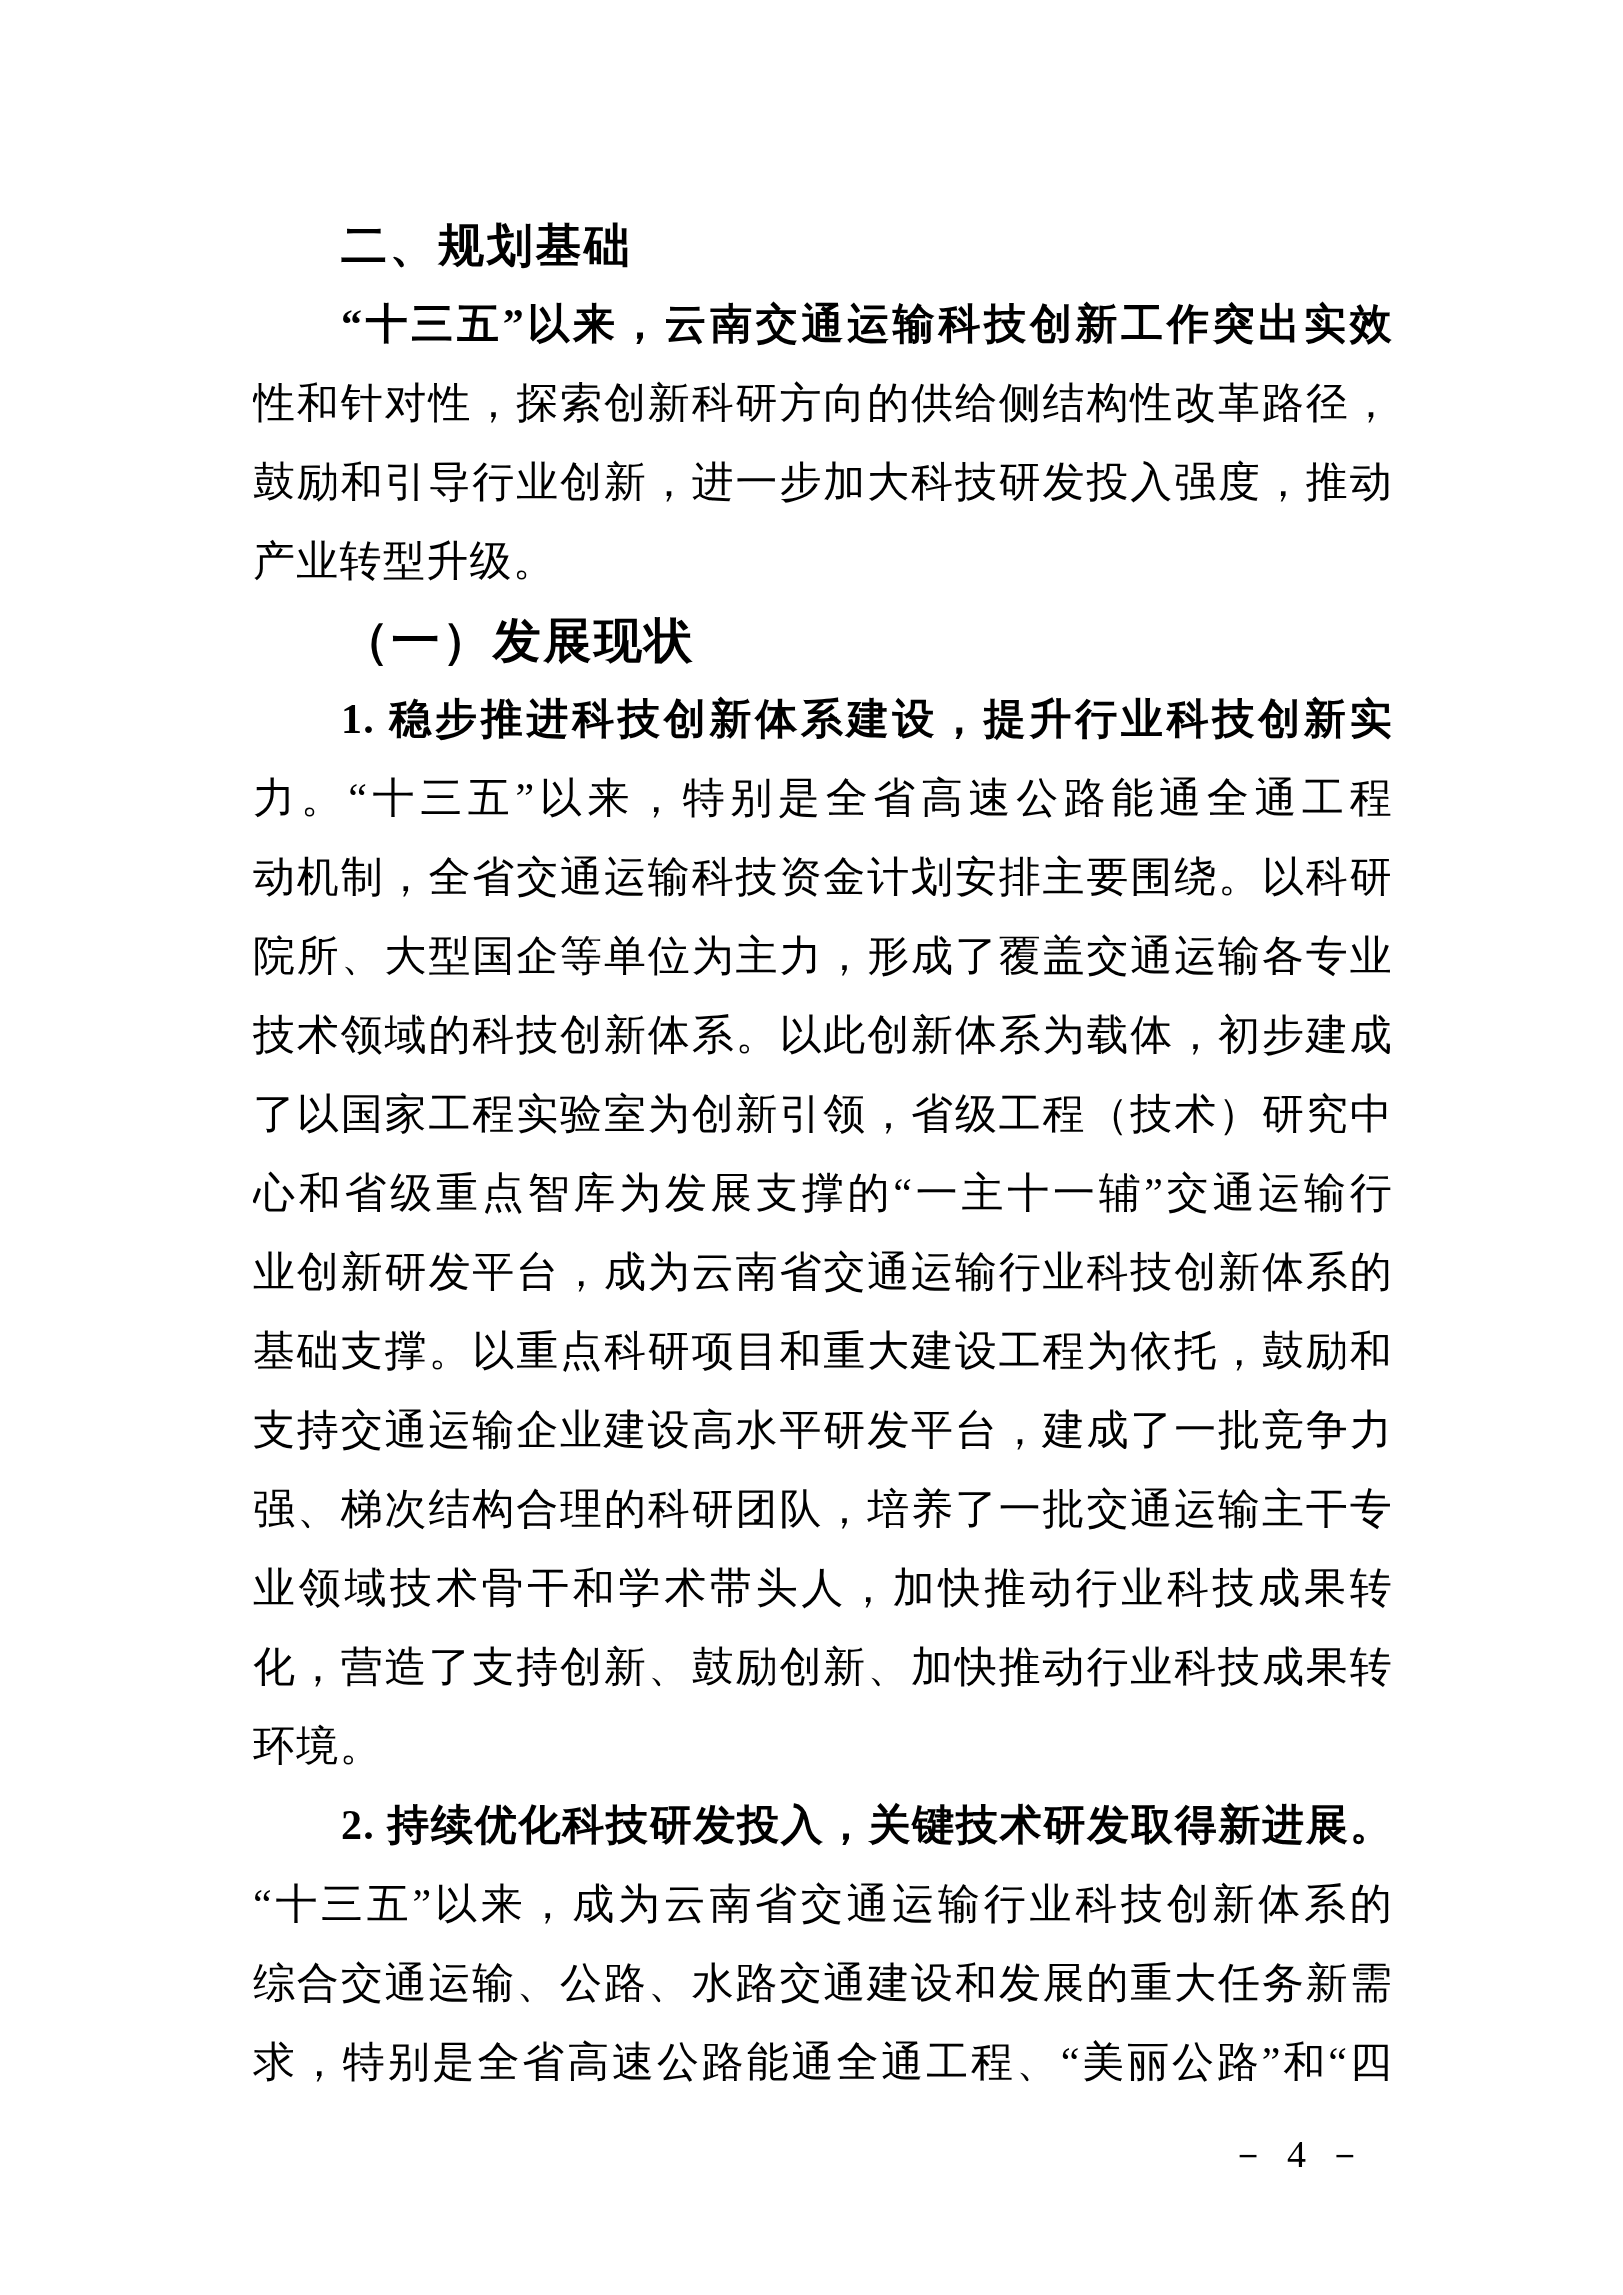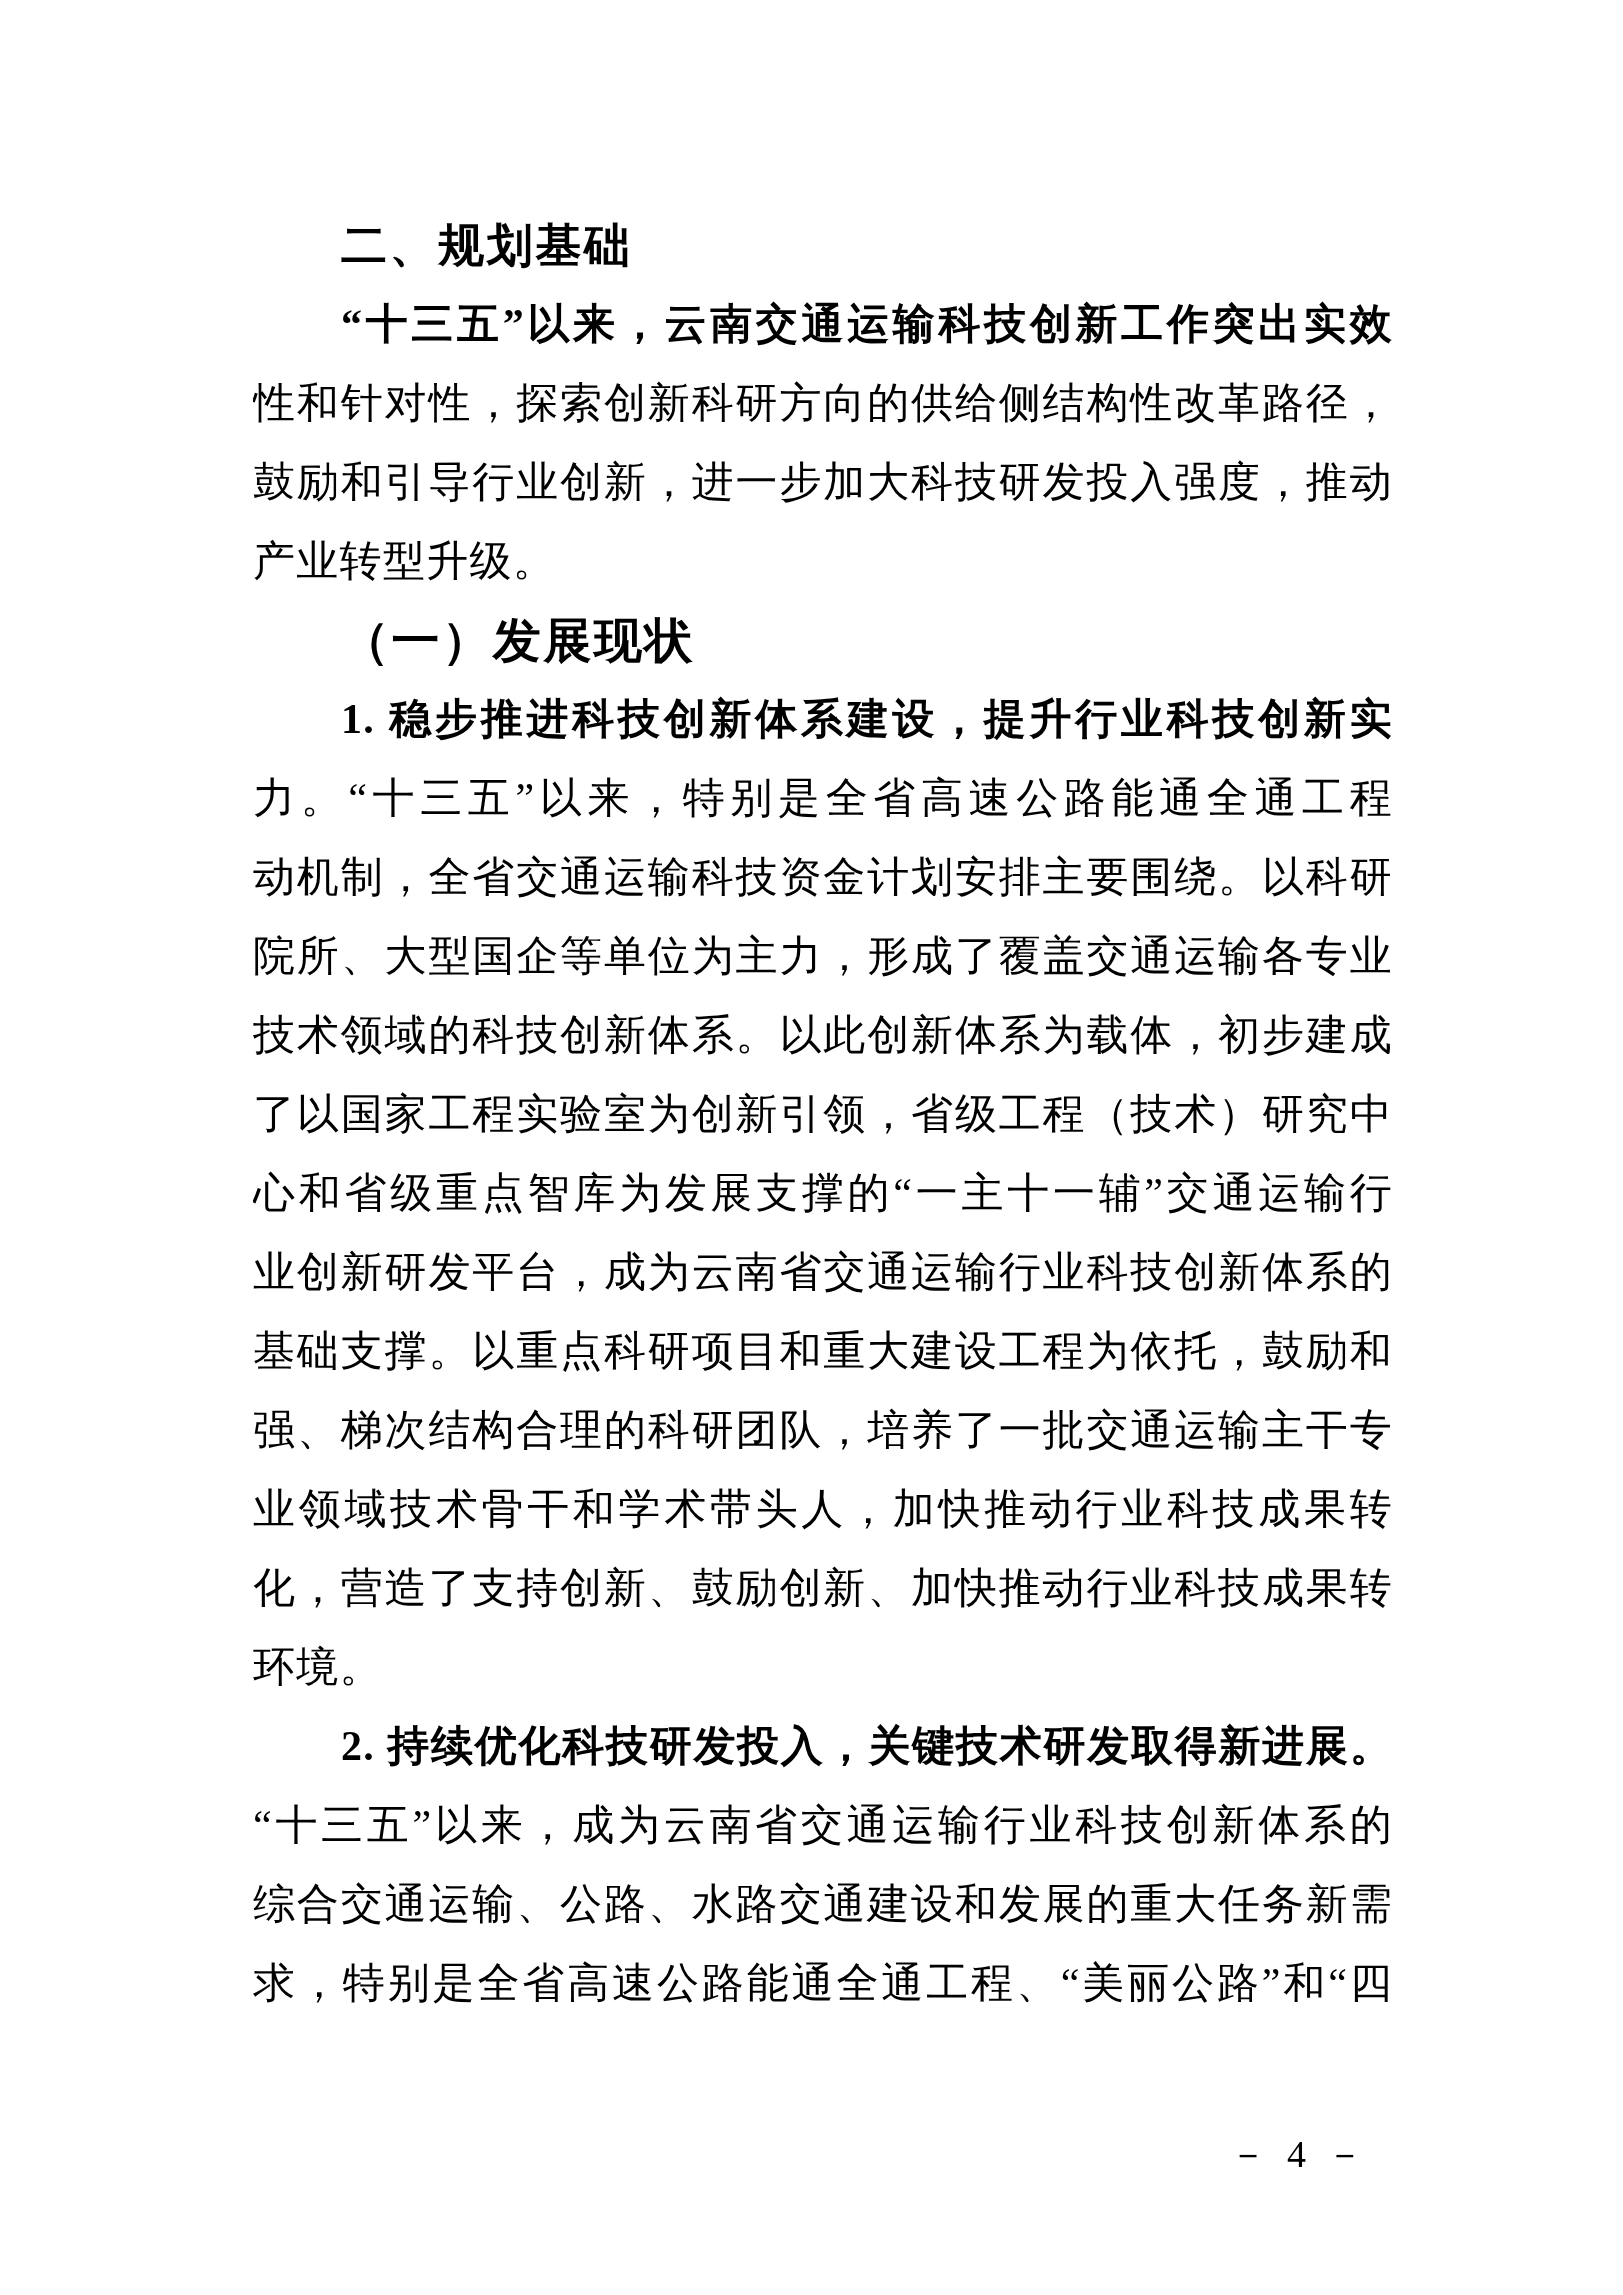--- a/index.html
+++ b/index.html
@@ -73,20 +73,21 @@
     <div class="line sub-heading indent">（一）发展现状</div>
     <div class="line fill indent">1. 稳步推进科技创新体系建设，提升行业科技创新实</div>
     <div class="line fill">力。“十三五”以来，特别是全省高速公路能通全通工程</div>
     <div class="line fill">动机制，全省交通运输科技资金计划安排主要围绕。以科研</div>
     <div class="line fill">院所、大型国企等单位为主力，形成了覆盖交通运输各专业</div>
     <div class="line fill">技术领域的科技创新体系。以此创新体系为载体，初步建成</div>
     <div class="line fill">了以国家工程实验室为创新引领，省级工程（技术）研究中</div>
     <div class="line fill">心和省级重点智库为发展支撑的“一主十一辅”交通运输行</div>
     <div class="line fill">业创新研发平台，成为云南省交通运输行业科技创新体系的</div>
     <div class="line fill">基础支撑。以重点科研项目和重大建设工程为依托，鼓励和</div>
+    <div class="line fill">支持交通运输企业建设高水平研发平台，建成了一批竞争力</div>
     <div class="line fill">强、梯次结构合理的科研团队，培养了一批交通运输主干专</div>
     <div class="line fill">业领域技术骨干和学术带头人，加快推动行业科技成果转</div>
     <div class="line fill">化，营造了支持创新、鼓励创新、加快推动行业科技成果转</div>
     <div class="line">环境。</div>
     <div class="line fill indent">2. 持续优化科技研发投入，关键技术研发取得新进展。</div>
     <div class="line fill">“十三五”以来，成为云南省交通运输行业科技创新体系的</div>
     <div class="line fill">综合交通运输、公路、水路交通建设和发展的重大任务新需</div>
     <div class="line fill">求，特别是全省高速公路能通全通工程、“美丽公路”和“四</div>
   </div>
   <div class="footer">－ 4 －</div>

